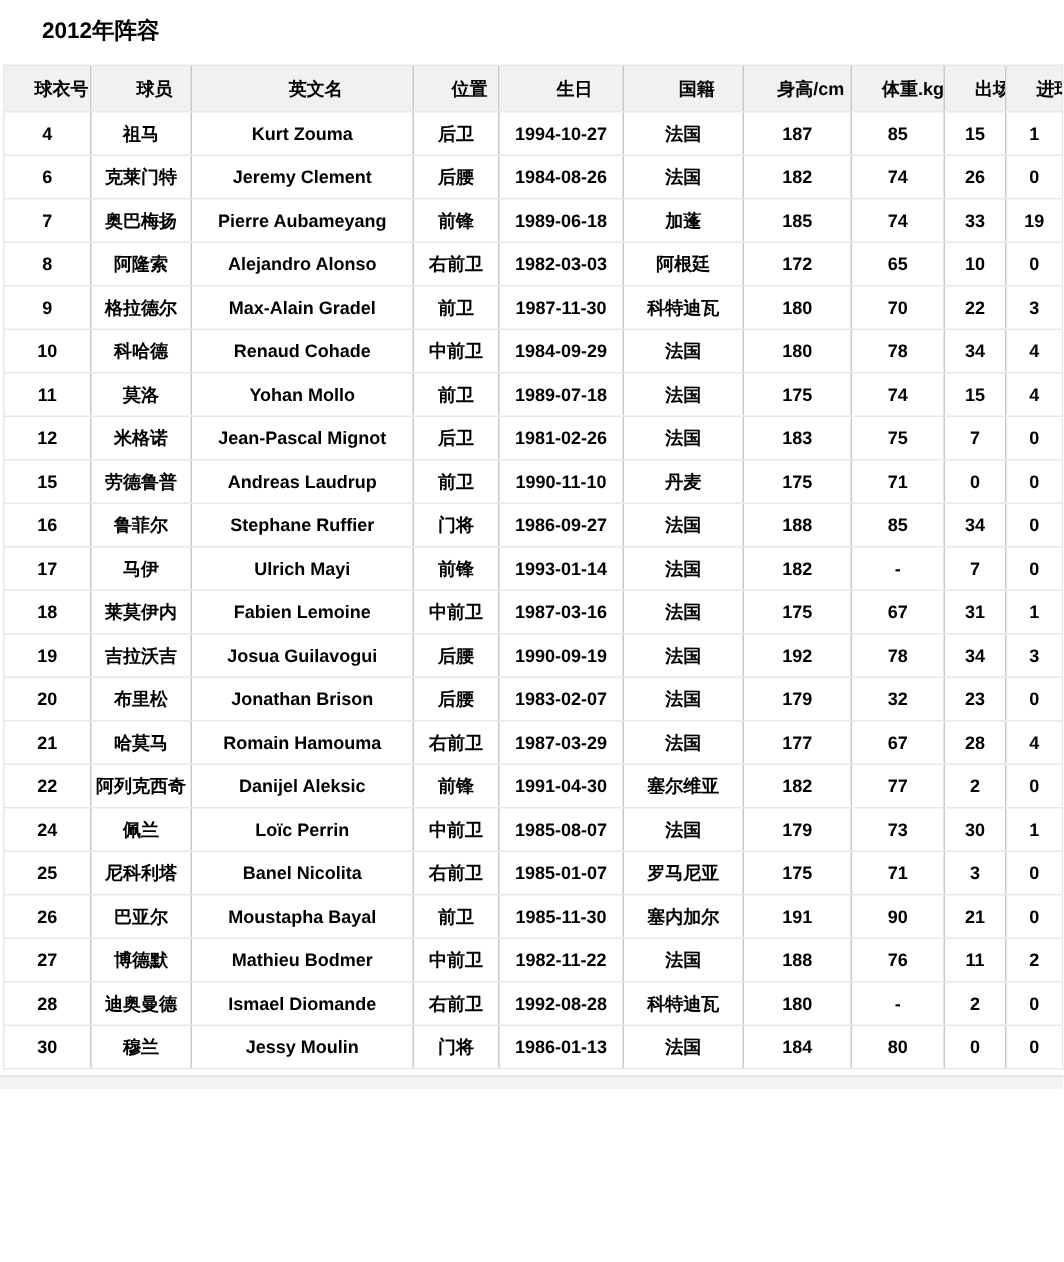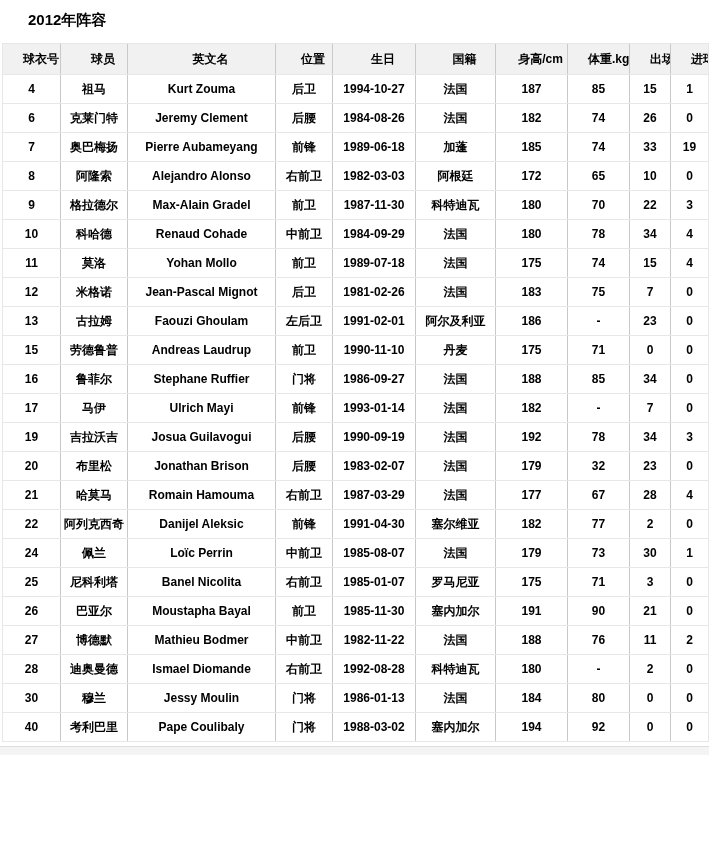--- a/index.html
+++ b/index.html
@@ -186,32 +186,20 @@
           <td>Jean-Pascal Mignot</td>
           <td>后卫</td>
           <td>1981-02-26</td>
           <td>法国</td>
           <td>183</td>
           <td>75</td>
           <td>7</td>
           <td>0</td>
         </tr>
         <tr>
-          <td>13</td>
-          <td>古拉姆</td>
-          <td>Faouzi Ghoulam</td>
-          <td>左后卫</td>
-          <td>1991-02-01</td>
-          <td>阿尔及利亚</td>
-          <td>186</td>
-          <td>-</td>
-          <td>23</td>
-          <td>0</td>
-        </tr>
-        <tr>
           <td>15</td>
           <td>劳德鲁普</td>
           <td>Andreas Laudrup</td>
           <td>前卫</td>
           <td>1990-11-10</td>
           <td>丹麦</td>
           <td>175</td>
           <td>71</td>
           <td>0</td>
           <td>0</td>
@@ -232,20 +220,32 @@
           <td>17</td>
           <td>马伊</td>
           <td>Ulrich Mayi</td>
           <td>前锋</td>
           <td>1993-01-14</td>
           <td>法国</td>
           <td>182</td>
           <td>-</td>
           <td>7</td>
           <td>0</td>
+        </tr>
+        <tr>
+          <td>18</td>
+          <td>莱莫伊内</td>
+          <td>Fabien Lemoine</td>
+          <td>中前卫</td>
+          <td>1987-03-16</td>
+          <td>法国</td>
+          <td>175</td>
+          <td>67</td>
+          <td>31</td>
+          <td>1</td>
         </tr>
         <tr>
           <td>19</td>
           <td>吉拉沃吉</td>
           <td>Josua Guilavogui</td>
           <td>后腰</td>
           <td>1990-09-19</td>
           <td>法国</td>
           <td>192</td>
           <td>78</td>
@@ -353,29 +353,17 @@
           <td>穆兰</td>
           <td>Jessy Moulin</td>
           <td>门将</td>
           <td>1986-01-13</td>
           <td>法国</td>
           <td>184</td>
           <td>80</td>
           <td>0</td>
           <td>0</td>
         </tr>
-        <tr>
-          <td>40</td>
-          <td>考利巴里</td>
-          <td>Pape Coulibaly</td>
-          <td>门将</td>
-          <td>1988-03-02</td>
-          <td>塞内加尔</td>
-          <td>194</td>
-          <td>92</td>
-          <td>0</td>
-          <td>0</td>
-        </tr>
       </tbody>
   </table>
 
   <div class="footer-strip"></div>
 </div>
 
 </body></html>

